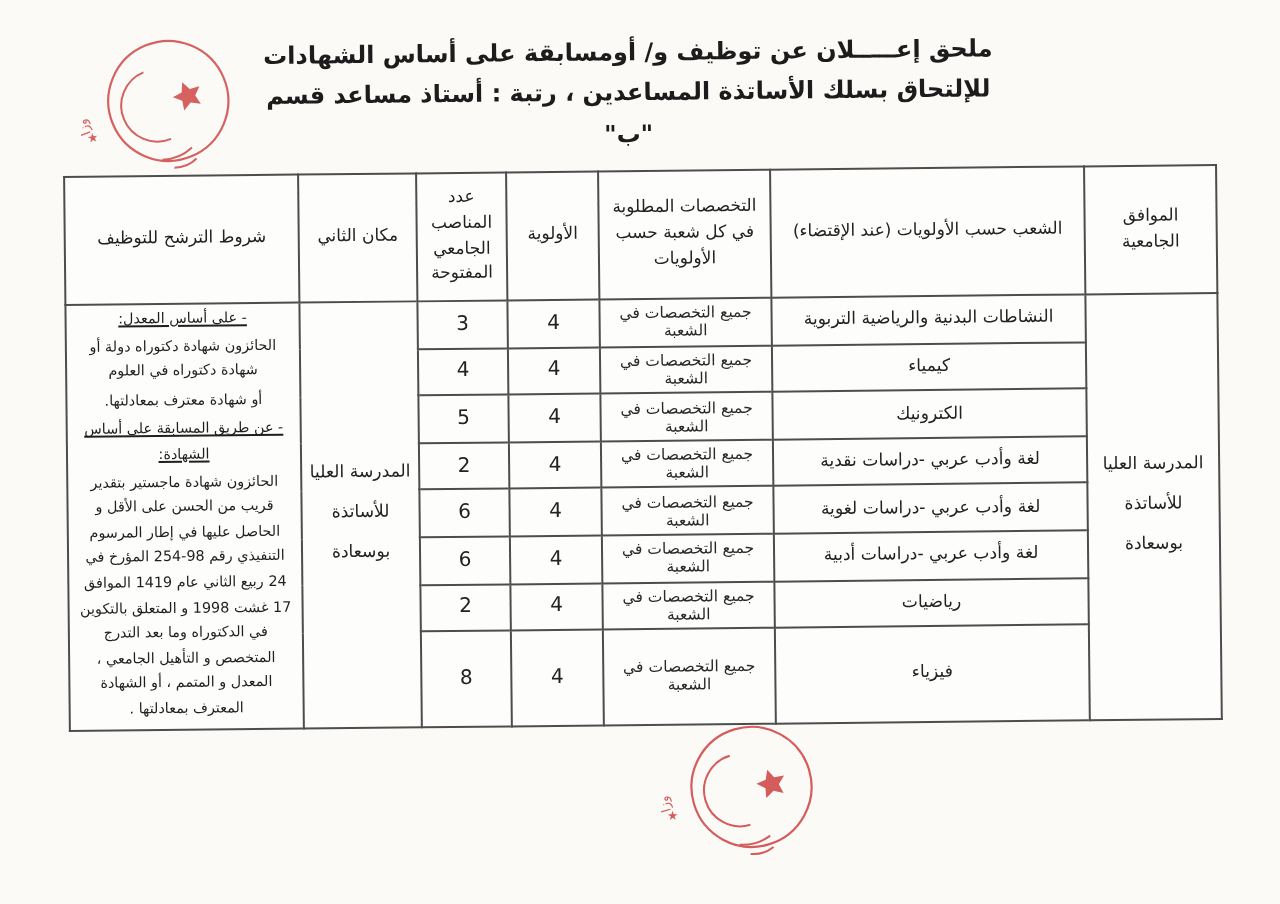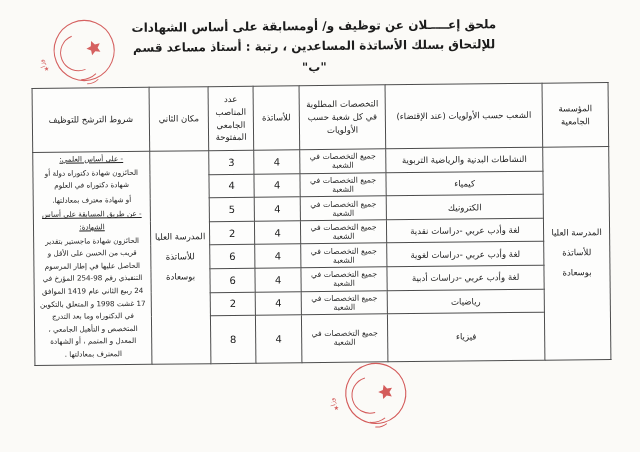--- a/index.html
+++ b/index.html
@@ -70,37 +70,37 @@
       <col class="col-inst">
         <col class="col-branch">
         <col class="col-spec">
       <col class="col-prio">
         <col class="col-num">
         <col class="col-loc">
         <col class="col-cond">
     </colgroup>
     <tbody>
         <tr class="hdr">
-      <th class="hcell">المؤسسة الجامعية</th>
+      <th class="hcell">الموافق الجامعية</th>
       <th class="hcell">الشعب حسب الأولويات (عند الإقتضاء)</th>
       <th class="hcell">التخصصات المطلوبة في كل شعبة حسب الأولويات</th>
-      <th class="hcell">للأساتذة</th>
+      <th class="hcell">الأولوية</th>
       <th class="hcell">عدد المناصب الجامعي المفتوحة</th>
       <th class="hcell">مكان الثاني</th>
       <th class="hcell">شروط الترشح للتوظيف</th>
     </tr>
     <tr class="datarow">
       <td class="inst" rowspan="8">المدرسة العليا للأساتذة بوسعادة</td>
       <td class="branch">النشاطات البدنية والرياضية التربوية</td>
       <td class="spec">جميع التخصصات في الشعبة</td>
       <td class="prio">4</td>
       <td class="num">3</td>
       <td class="loc" rowspan="8">المدرسة العليا للأساتذة بوسعادة</td>
       <td class="cond" rowspan="8">
-        <p class="cond-h">- على أساس العلمي:</p>
+        <p class="cond-h">- على أساس المعدل:</p>
         <p class="cond-p">الحائزون شهادة دكتوراه دولة أو شهادة دكتوراه في العلوم</p>
         <p class="cond-p">أو شهادة معترف بمعادلتها.</p>
         <p class="cond-h">- عن طريق المسابقة على أساس الشهادة:</p>
         <p class="cond-p">الحائزون شهادة ماجستير بتقدير قريب من الحسن على الأقل و الحاصل عليها في إطار المرسوم التنفيذي رقم 98-254 المؤرخ في 24 ربيع الثاني عام 1419 الموافق 17 غشت 1998 و المتعلق بالتكوين في الدكتوراه وما بعد التدرج المتخصص و التأهيل الجامعي ، المعدل و المتمم ، أو الشهادة المعترف بمعادلتها .</p>
       </td>
     </tr>
     <tr class="datarow">
       <td class="branch">كيمياء</td>
       <td class="spec">جميع التخصصات في الشعبة</td>
       <td class="prio">4</td>

